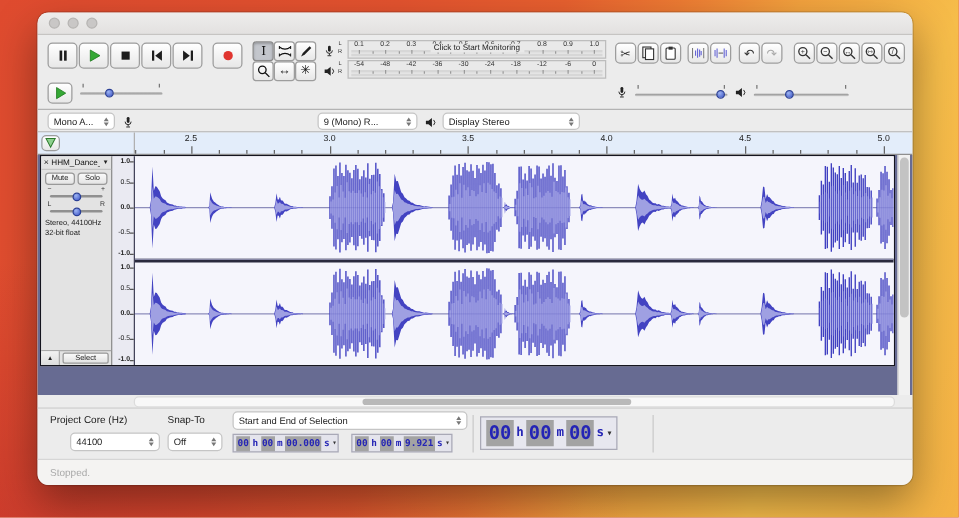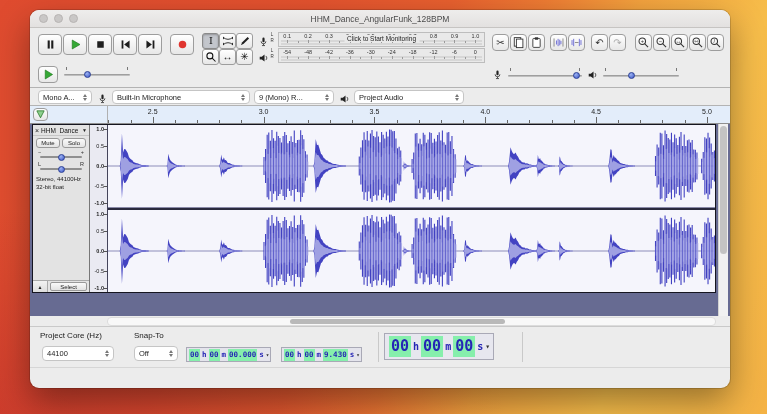--- a/index.html
+++ b/index.html
@@ -94,21 +94,21 @@
   
   .hscroll{position:relative;height:11px;background:#ececec;border-bottom:1px solid #c9c9c9}
   .htrack{position:absolute;left:77px;width:609px;top:1px;height:9px;background:#f8f8f8;border:1px solid #dcdcdc;border-radius:4px}
   .hthumb{position:absolute;left:182px;top:1px;width:215px;height:5px;background:#b9b9b9;border-radius:3px}
   
   .selbar{position:relative;height:41px;background:#ececec;border-bottom:1px solid #d6d6d6;font-size:8px;color:#1a1a1a}
   .slab{position:absolute;top:4px}
   .scombo{height:15px;border-radius:4px}
   .timefield{position:absolute;height:15px;display:flex;align-items:center;background:#e4e4ec;border:1px solid #a9a9b6;
     font-family:"DejaVu Sans Mono",monospace;font-weight:bold;color:#2525b5;font-size:7.5px;padding:0 1px}
-  .timefield .cell{background:#86efac;padding:0 1px;margin:16px 1px;line-height:12px}
+  .timefield .cell{background:#a3a3a3;padding:0 1px;margin:16px 1px;line-height:12px}
   .timefield .unit{margin:0 1px}
   .timefield .caret{color:#333;font-size:6px;margin-left:1px}
   .bigtime{position:absolute;left:354px;top:6px;height:27px;font-size:15px;padding:0 3px;background:#e7e7ef}
   .bigtime .cell{line-height:21px;padding:0 2px}
   .bigtime .unit{font-size:10px}
   .bigtime .caret{font-size:8px}
   .vsep{position:absolute;top:5px;bottom:5px;width:1px;background:#c9c9c9}
   
   .status{height:20px;background:#f4f3f2;display:flex;align-items:center;padding-left:10px;
     font-size:8px;color:#a9a9a9}
@@ -119,21 +119,20 @@
 <div class="desktop"></div>
 
 <div class="window">
 
   <div class="titlebar">
     <div class="lights">
       <span class="light"></span>
       <span class="light"></span>
       <span class="light"></span>
     </div>
-    <div class="wtitle">HHM_Dance_AngularFunk_128BPM</div>
   </div>
 
   <div class="toolbar">
     <div id="transport">
         <div class="btn " style="left: 8px; top: 6px; width: 24px; height: 21px;">
           <span style="display: flex; align-items: center; justify-content: center;">
             <svg viewBox="0 0 16 16">
               <rect x="4.5" y="3" width="2.6" height="10" fill="#1e1e1e"></rect>
               <rect x="8.9" y="3" width="2.6" height="10" fill="#1e1e1e"></rect>
             </svg>
@@ -461,42 +460,35 @@
         </span>
     </div>
     <span class="dicon" style="left:67px">
       <svg viewBox="0 0 16 16">
           <rect x="6.4" y="1.5" width="3.2" height="7" rx="1.6" fill="#222"></rect>
           <path d="M4.5 7a3.5 3.5 0 0 0 7 0" fill="none" stroke="#222" stroke-width="1.1"></path>
           <line x1="8" y1="10.5" x2="8" y2="12.5" stroke="#222" stroke-width="1.1"></line>
           <line x1="5.8" y1="13.2" x2="10.2" y2="13.2" stroke="#222" stroke-width="1.1"></line>
         </svg>
     </span>
-    <div class="combo" style="left:82px;width:138px">
-      <span class="val">Built-in Microphone</span>
-      <span class="chev">
-          <i class="up"></i>
-          <i class="dn"></i>
-        </span>
-    </div>
     <div class="combo" style="left:224px;width:80px">
       <span class="val">9 (Mono) R...</span>
       <span class="chev">
           <i class="up"></i>
           <i class="dn"></i>
         </span>
     </div>
     <span class="dicon" style="left:309px">
       <svg viewBox="0 0 16 16">
           <path d="M2.5 6h3l4-3.2v10.4l-4-3.2h-3z" fill="#222"></path>
           <path d="M11.5 5a4.2 4.2 0 0 1 0 6" fill="none" stroke="#222" stroke-width="1.1"></path>
         </svg>
     </span>
     <div class="combo" style="left:324px;width:110px">
-      <span class="val">Project Audio</span>
+      <span class="val">Display Stereo</span>
       <span class="chev">
           <i class="up"></i>
           <i class="dn"></i>
         </span>
     </div>
   </div>
 
   <div class="timeline">
     <div class="btn pinbtn">
       <svg viewBox="0 0 16 16">
@@ -628,60 +620,70 @@
   </div>
 
   <div class="hscroll">
     <div class="htrack">
       <span class="hthumb"></span>
     </div>
   </div>
 
   <div class="selbar">
     <span class="slab" style="left:10px">Project Core (Hz)</span>
-    <div class="combo scombo" style="left:12px;top:19px;width:72px">
+    <div class="combo scombo" style="left:26px;top:19px;width:72px">
       <span class="val">44100</span>
       <span class="chev">
           <i class="up"></i>
           <i class="dn"></i>
         </span>
     </div>
     <span class="slab" style="left:104px">Snap-To</span>
     <div class="combo scombo" style="left:104px;top:19px;width:44px">
       <span class="val">Off</span>
+      <span class="chev">
+          <i class="up"></i>
+          <i class="dn"></i>
+        </span>
+    </div>
+    <div class="combo scombo" style="left:156px;top:2px;width:188px">
+      <span class="val">Start and End of Selection</span>
       <span class="chev">
           <i class="up"></i>
           <i class="dn"></i>
         </span>
     </div>
     <div class="timefield" style="left:156px;top:20px" id="tfstart">
         <span class="cell">00</span>
         <span class="unit">h</span>
         <span class="cell">00</span>
         <span class="unit">m</span>
         <span class="cell">00.000</span>
         <span class="unit">s</span>
         <span class="caret">▾</span>
       </div>
     <div class="timefield" style="left:251px;top:20px" id="tfend">
         <span class="cell">00</span>
         <span class="unit">h</span>
         <span class="cell">00</span>
         <span class="unit">m</span>
-        <span class="cell">9.430</span>
+        <span class="cell">9.921</span>
         <span class="unit">s</span>
         <span class="caret">▾</span>
       </div>
     <span class="vsep" style="left:348px"></span>
     <div class="timefield bigtime" id="tfpos">
         <span class="cell">00</span>
         <span class="unit">h</span>
         <span class="cell">00</span>
         <span class="unit">m</span>
         <span class="cell">00</span>
         <span class="unit">s</span>
         <span class="caret">▾</span>
       </div>
     <span class="vsep" style="left:492px"></span>
   </div>
 
+  <div class="status">
+    <span>Stopped.</span>
+  </div>
 
 </div>
 
 </body></html>

